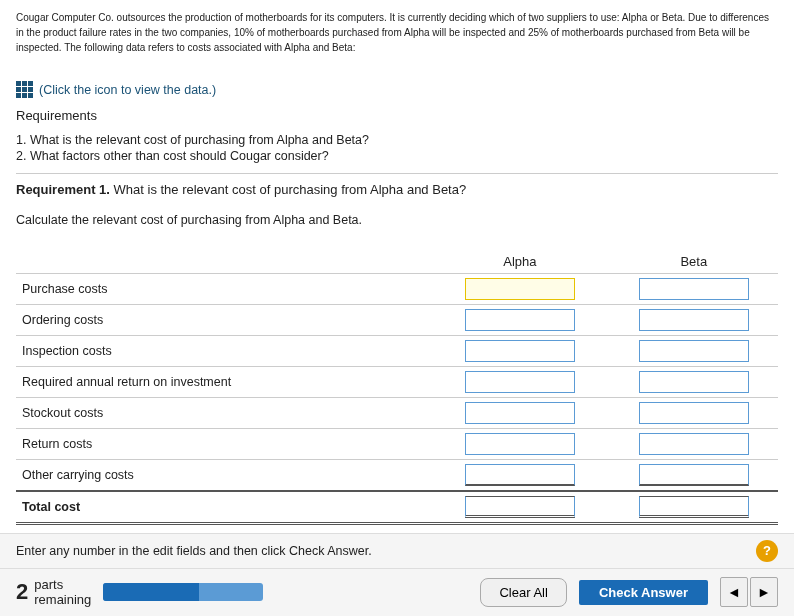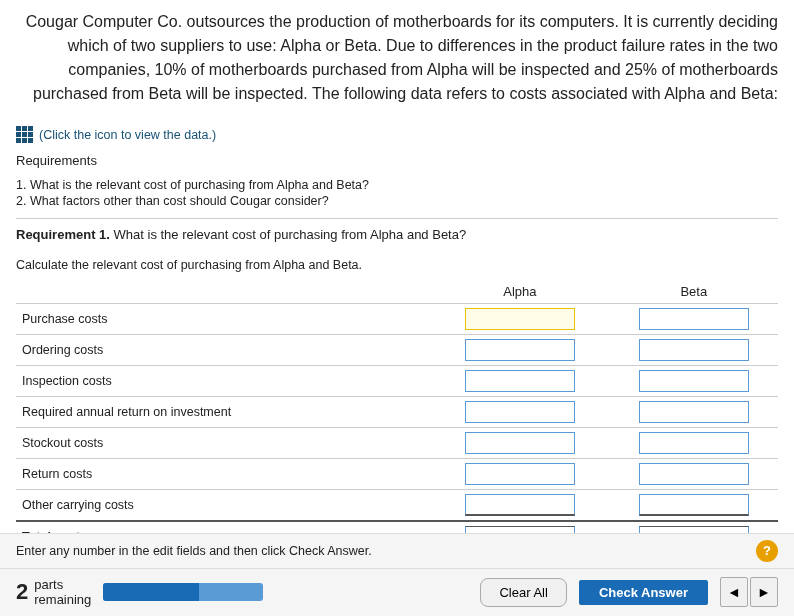--- a/index.html
+++ b/index.html
@@ -10,24 +10,23 @@
       color: #222;
       width: 794px;
       min-height: 616px;
     }
 
     .main-content {
       padding: 10px 16px 0 16px;
     }
 
     .intro-text {
-      font-size: 16px;
+      font-size: 10px;
       line-height: 1.5;
-      margin-bottom: 20px;
-      text-align: right;
+      margin-bottom: 26px;
     }
 
     .data-link {
       color: #1a5276;
       display: flex;
       align-items: center;
       gap: 6px;
       margin-bottom: 10px;
       font-size: 12.5px;
     }
@@ -68,21 +67,21 @@
     }
     .requirement-block .req-heading {
       font-size: 13px;
       margin-bottom: 16px;
     }
     .requirement-block .req-heading strong {
       font-weight: bold;
     }
     .requirement-block .calc-label {
       font-size: 12.5px;
-      margin-bottom: 10px;
+      margin-bottom: 25px;
     }
 
     .cost-table {
       width: 100%;
       border-collapse: collapse;
       margin-bottom: 16px;
     }
     .cost-table th {
       text-align: center;
       font-weight: normal;

